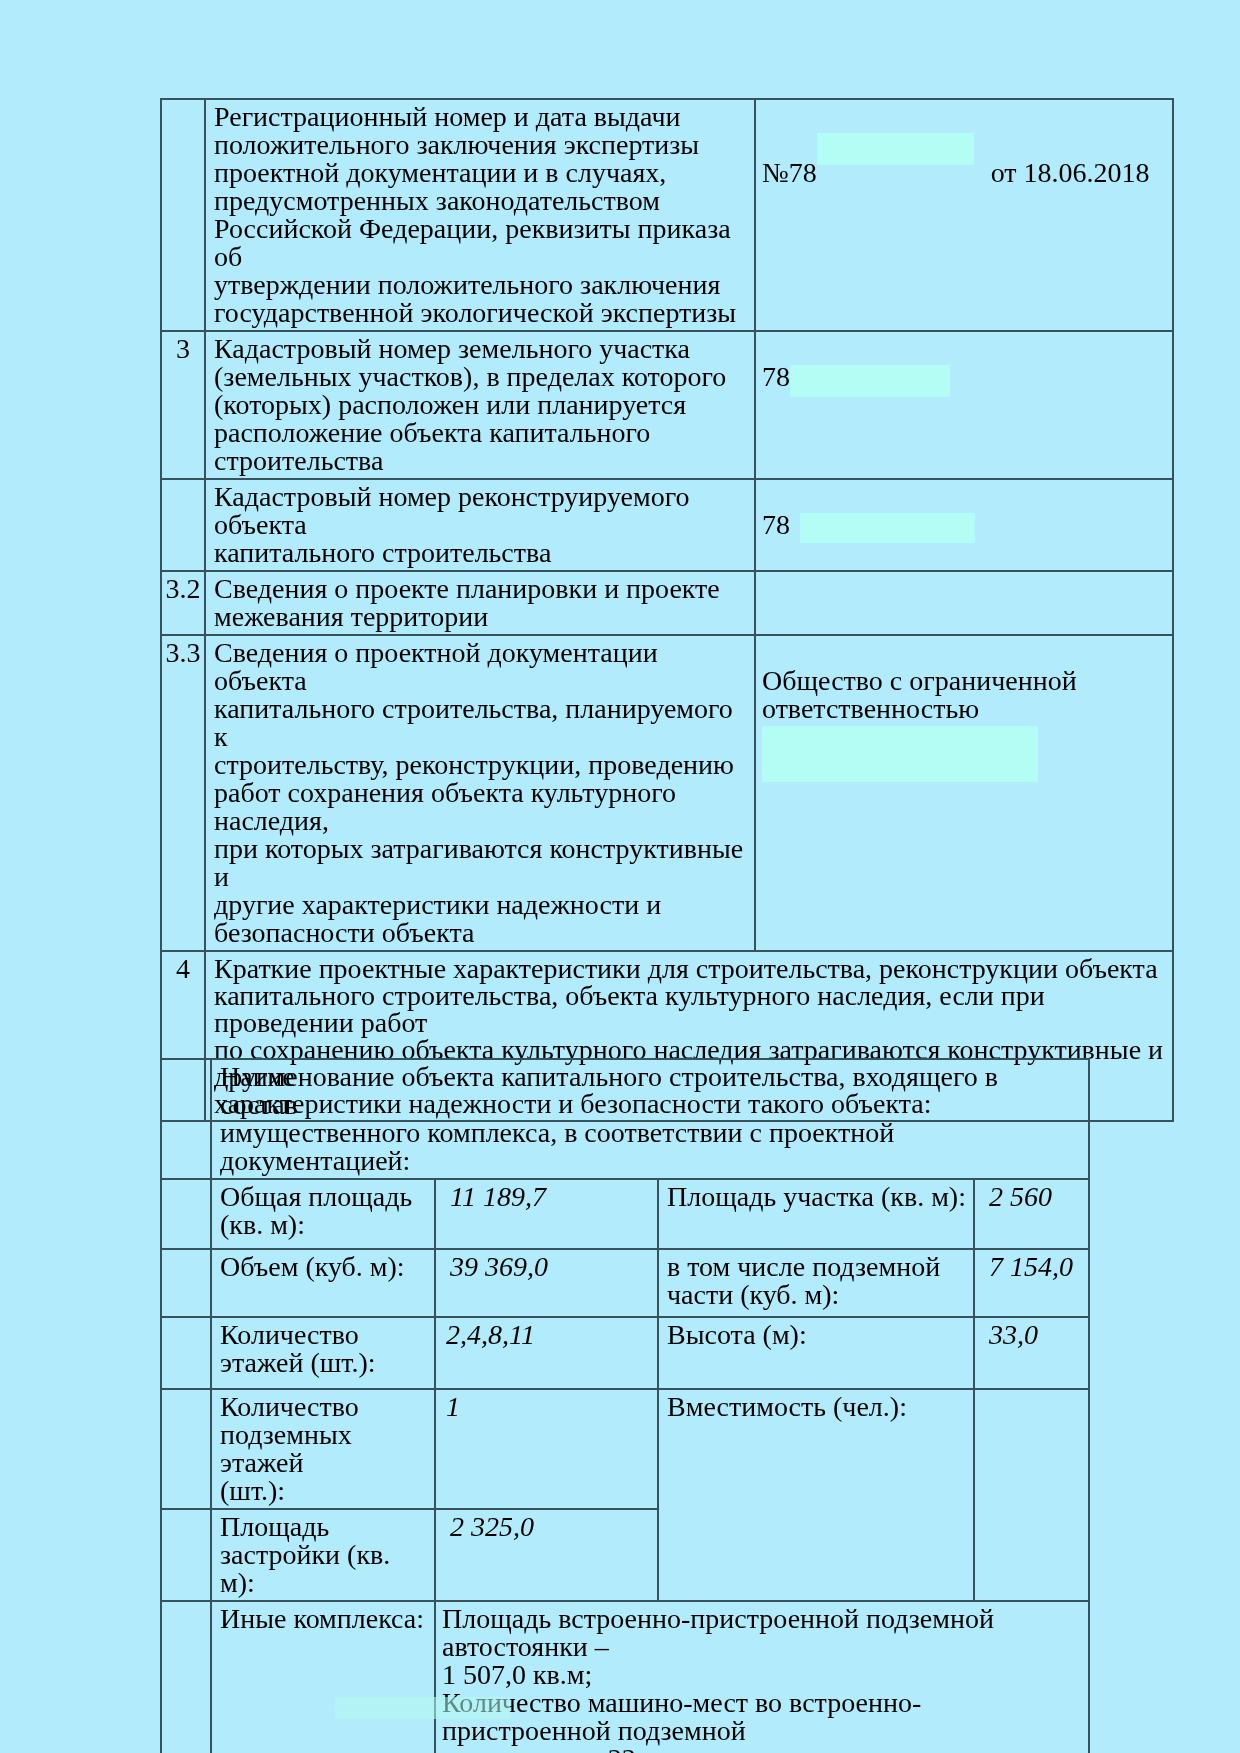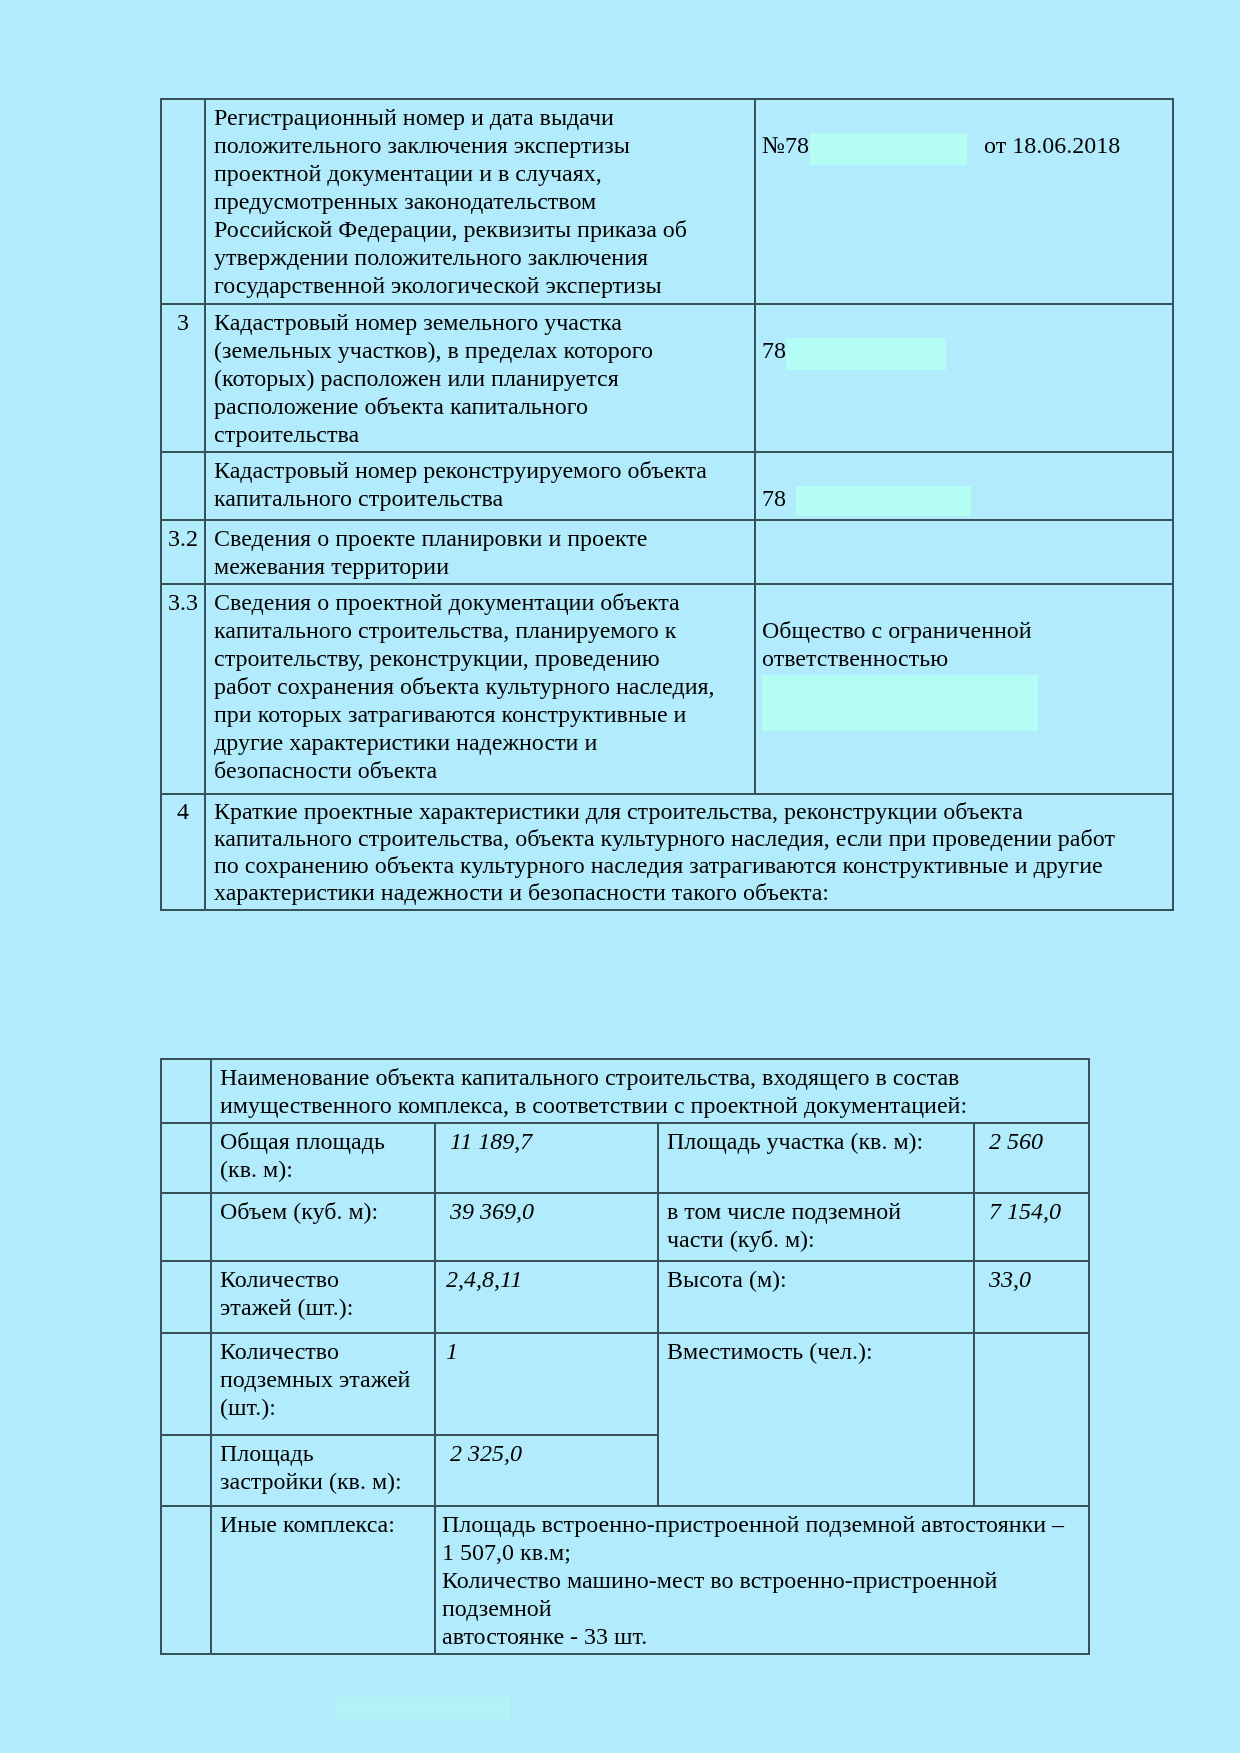--- a/index.html
+++ b/index.html
@@ -11,37 +11,37 @@
   .canvas{
     position:relative;width:1240px;height:1753px;overflow:hidden;
     background:var(--bg);color:#000;
     font-family:"Liberation Serif","DejaVu Serif",serif;
   }
   table{border-collapse:collapse;table-layout:fixed;position:absolute;}
   td{
     border:2px solid var(--border);
     vertical-align:top;
     white-space:pre-line;
-    font-size:24px;line-height:28px;
+    font-size:28px;line-height:28px;
     padding:3px 6px 3px 8px;
     overflow:hidden;
   }
   .tblA{left:160px;top:98px;width:1012px;}
   .tblB{left:160px;top:1058px;width:928px;}
   td.num{text-align:center;padding:3px 1px;}
   td.val{padding-left:6px;}
   td.val2{padding-left:14px;font-style:italic;}
   .row4 td{line-height:27px;}
   .redact{
     display:inline-block;background:var(--redact);
     vertical-align:top;margin-top:2px;border:none;
   }
   .redact-block{display:block;background:var(--redact);margin-top:3px;}
   .sfx{margin-left:17px;}
-  .r1p{display:inline-block;min-width:48px;}
+  .r1p{display:inline-block;min-width:48px;margin-top:28px;}
   .strip{
     position:absolute;left:335px;top:1697px;width:175px;height:22px;
     background:rgba(180,250,240,0.55);
   }
 </style>
 </head>
 <body>
 
 <div class="canvas">
 

